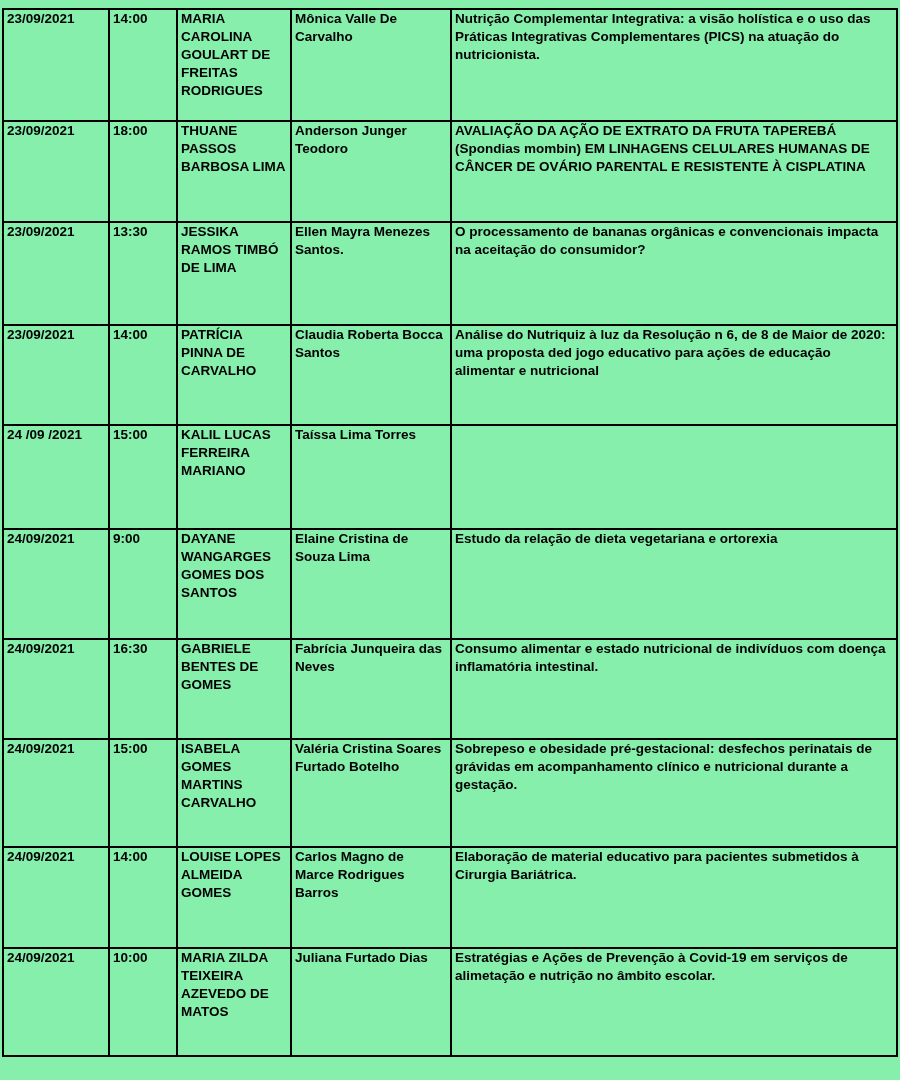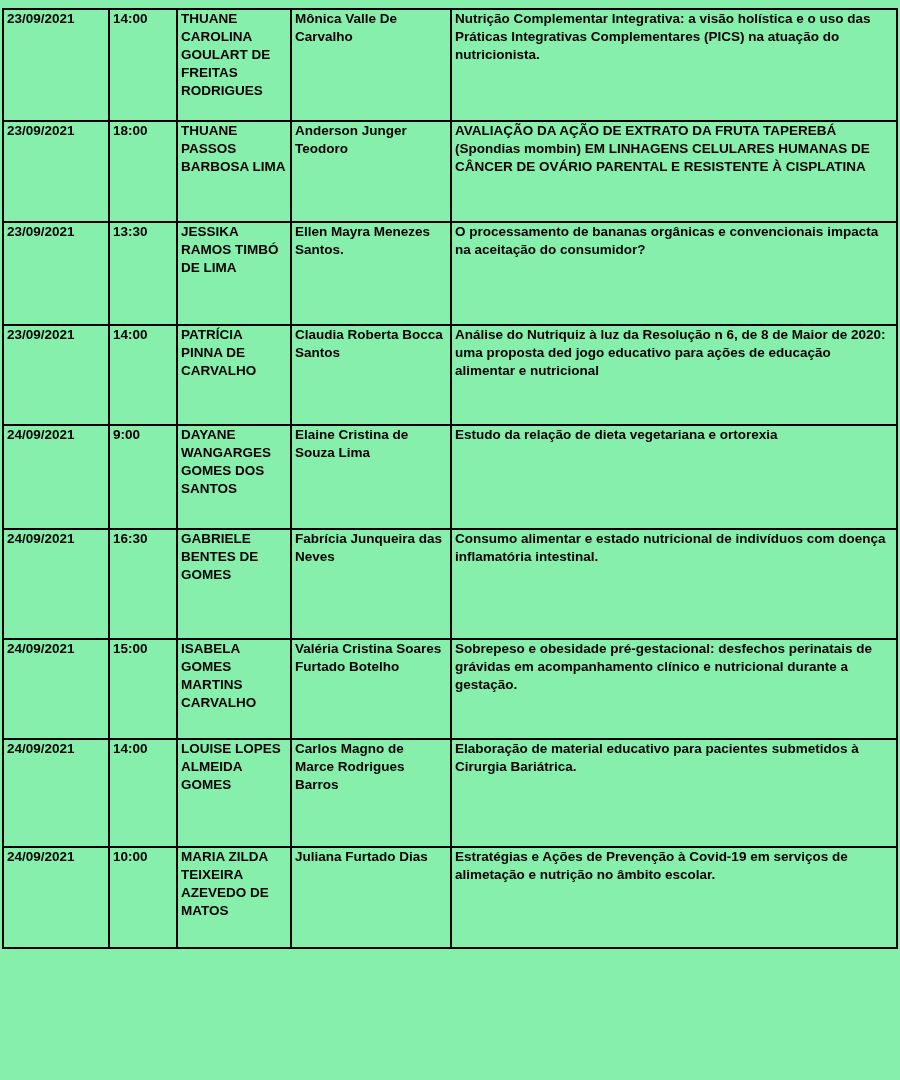--- a/index.html
+++ b/index.html
@@ -59,21 +59,21 @@
       <col class="c-time">
       <col class="c-student">
       <col class="c-advisor">
       <col class="c-title">
     </colgroup>
     <tbody>
 
     <tr>
           <td>23/09/2021</td>
           <td>14:00</td>
-          <td>THUANE CAROLINA GOULART DE FREITAS RODRIGUES</td>
+          <td>MARIA CAROLINA GOULART DE FREITAS RODRIGUES</td>
           <td>Mônica Valle De Carvalho</td>
           <td>Nutrição Complementar Integrativa: a visão holística e o uso das Práticas Integrativas Complementares (PICS) na atuação do nutricionista.</td>
         </tr>
         <tr>
           <td>23/09/2021</td>
           <td>18:00</td>
           <td>THUANE PASSOS BARBOSA LIMA</td>
           <td>Anderson Junger Teodoro</td>
           <td>AVALIAÇÃO DA AÇÃO DE EXTRATO DA FRUTA TAPEREBÁ (Spondias mombin) EM LINHAGENS CELULARES HUMANAS DE CÂNCER DE OVÁRIO PARENTAL E RESISTENTE À CISPLATINA</td>
         </tr>
@@ -83,20 +83,27 @@
           <td>JESSIKA RAMOS TIMBÓ DE LIMA</td>
           <td>Ellen Mayra Menezes Santos.</td>
           <td>O processamento de bananas orgânicas e convencionais impacta na aceitação do consumidor?</td>
         </tr>
         <tr>
           <td>23/09/2021</td>
           <td>14:00</td>
           <td>PATRÍCIA PINNA DE CARVALHO</td>
           <td>Claudia Roberta Bocca Santos</td>
           <td>Análise do Nutriquiz à luz da Resolução n 6, de 8 de Maior de 2020: uma proposta ded jogo educativo para ações de educação alimentar e nutricional</td>
+        </tr>
+        <tr>
+          <td>24 /09 /2021</td>
+          <td>15:00</td>
+          <td>KALIL LUCAS FERREIRA MARIANO</td>
+          <td>Taíssa Lima Torres</td>
+          <td></td>
         </tr>
         <tr>
           <td>24/09/2021</td>
           <td>9:00</td>
           <td>DAYANE WANGARGES GOMES DOS SANTOS</td>
           <td>Elaine Cristina de Souza Lima</td>
           <td>Estudo da relação de dieta vegetariana e ortorexia</td>
         </tr>
         <tr>
           <td>24/09/2021</td>

